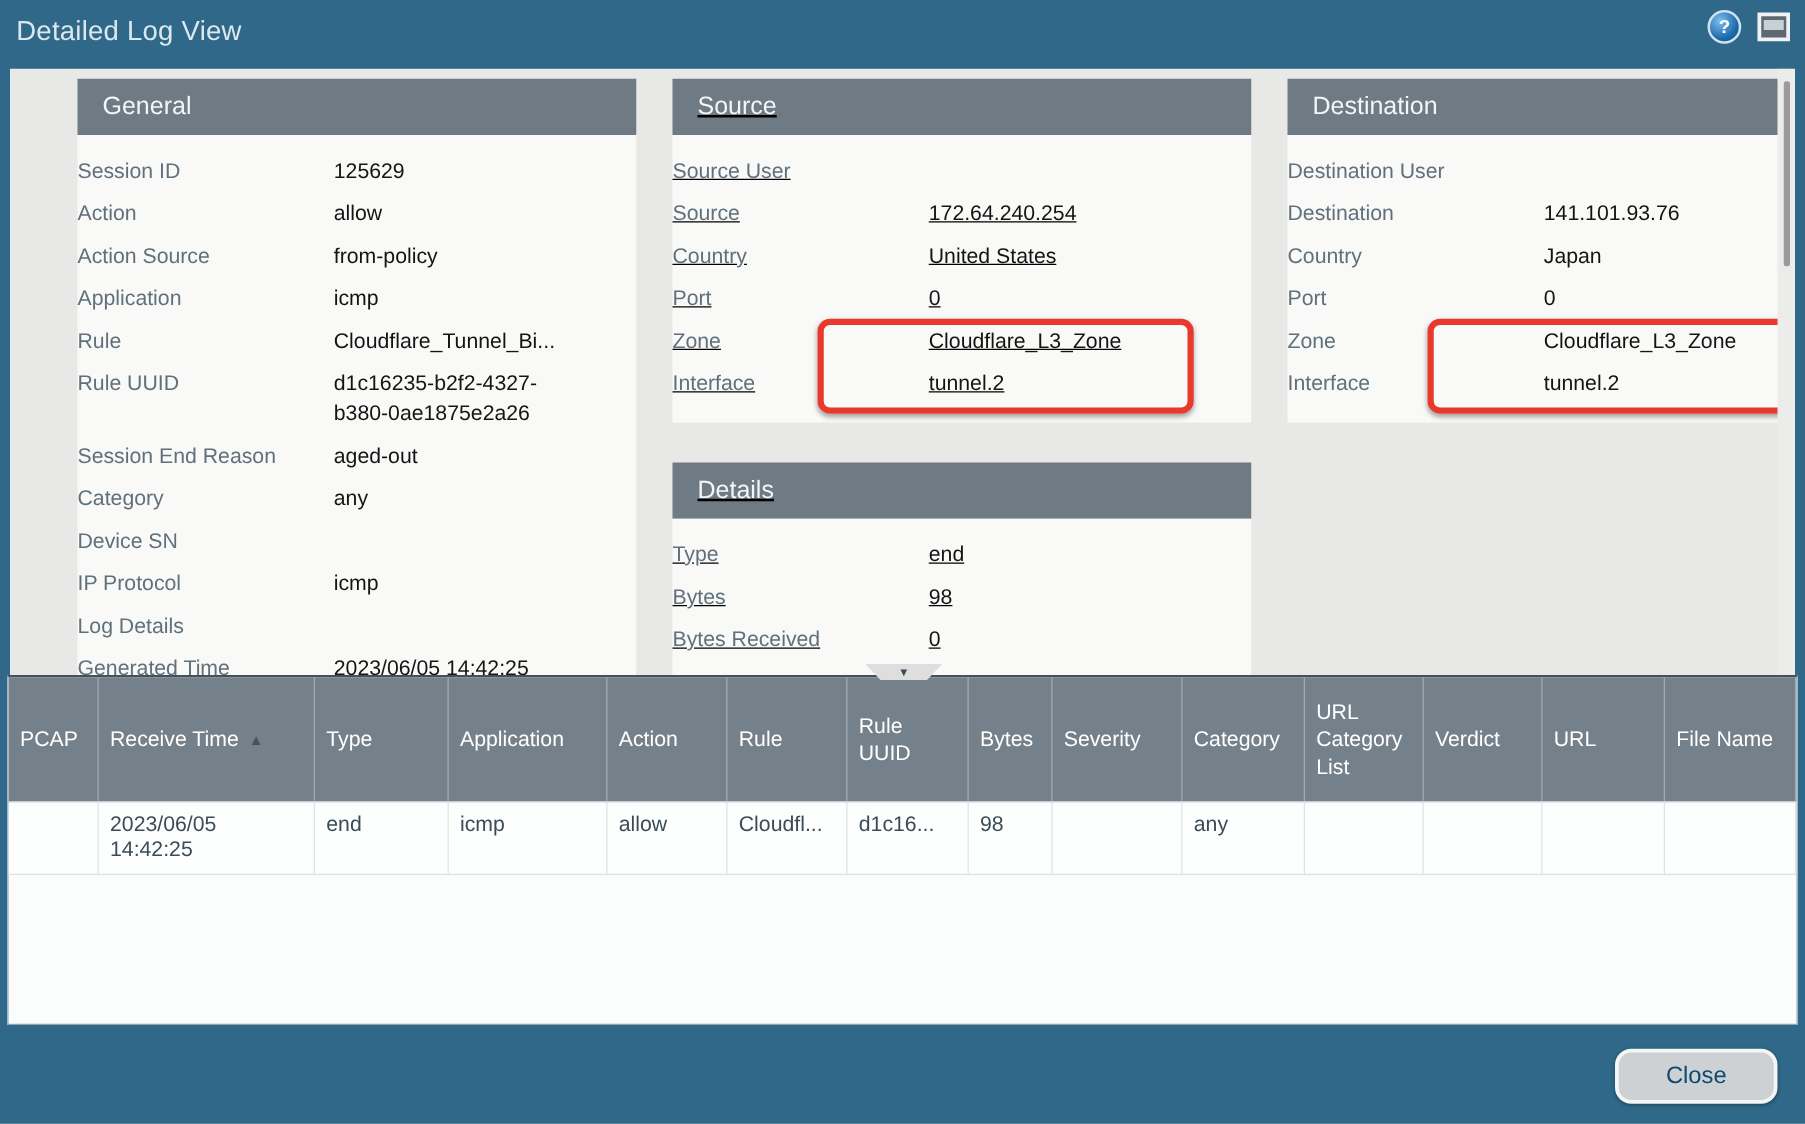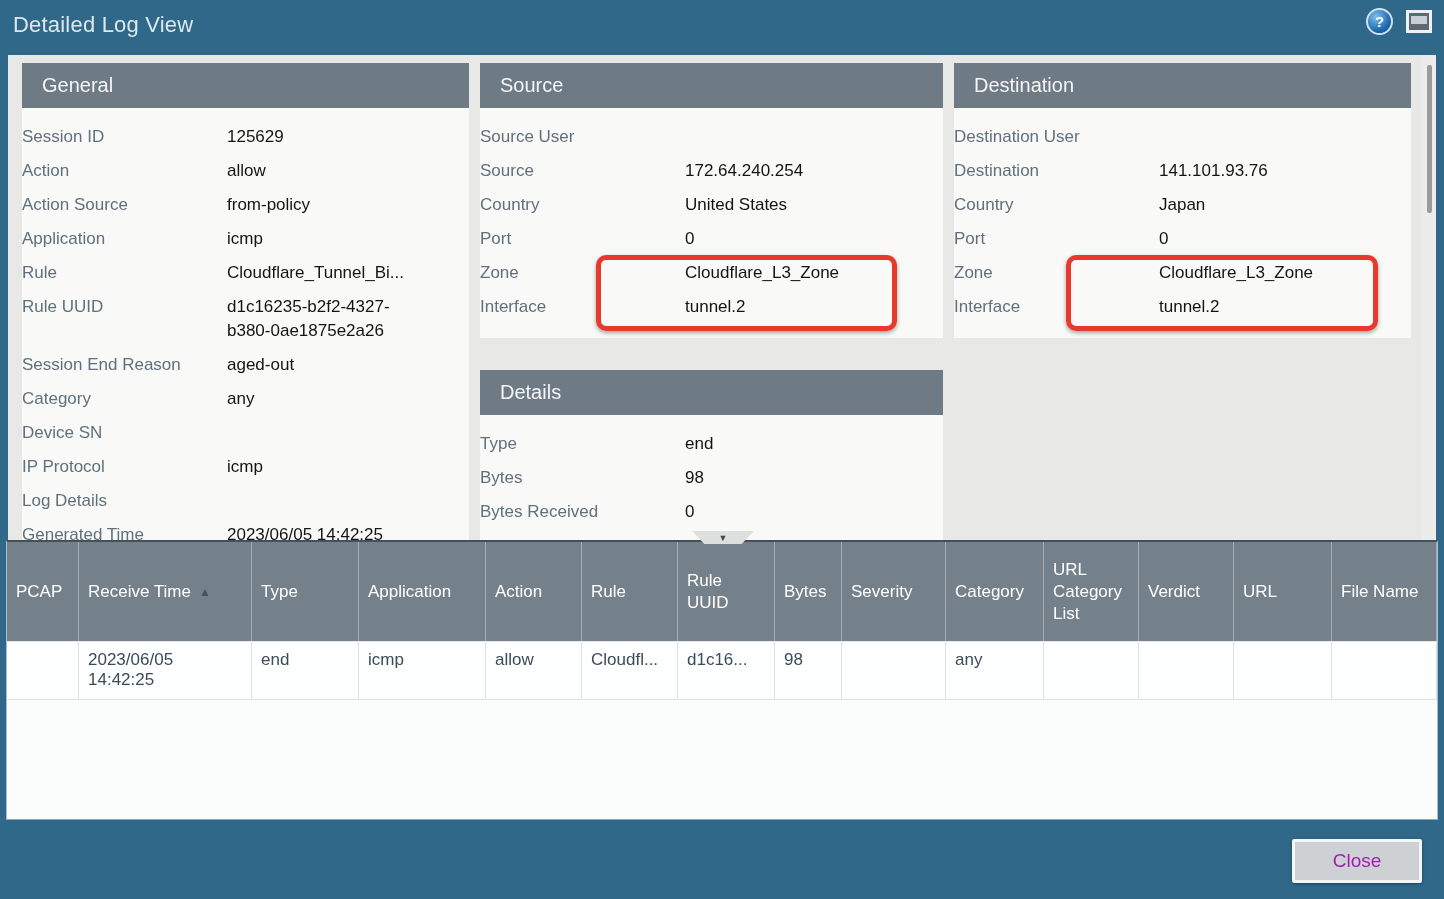--- a/index.html
+++ b/index.html
@@ -21,23 +21,23 @@
     display:flex; align-items:center; justify-content:center; cursor:pointer;
   }
   .win-btn { width:26px; height:23px; border:3px solid #eef2f4; background:#5d6872; padding:3px 2px; cursor:pointer; }
   .win-btn .inner { width:100%; height:8px; background:#c9d0d4; }
 
   
   .top-section {
     position:absolute; top:55px; left:8px; right:8px; height:485px;
     background:#e8e8e6; overflow:hidden;
   }
-  .cols { display:flex; padding:8px 0 0 14px; gap:11px; }
+  .cols { display:flex; padding:8px 0 0 14px; gap:29px;margin-left:40px; }
   .col-general { width:447px; flex:0 0 447px; }
-  .col-middle  { width:463px; flex:0 0 463px; }
+  .col-middle  { width:463px; flex:0 0 463px;text-decoration:underline; }
   .col-right   { width:457px; flex:0 0 457px; }
 
   .panel-header {
     height:45px; background:#6f7b84; color:#f3f5f6;
     font-size:20px; line-height:45px; padding-left:20px;
   }
   .panel-body { background:#f9f9f7; padding:12px 8px 14px 0; position:relative; }
   .kv-row { display:flex; padding:5px 0; min-height:34px; line-height:24px; }
   .kv-label { flex:0 0 205px; width:205px; text-align:left; padding-right:18px; color:#60707c; font-size:17px; }
   .kv-value { flex:1; min-width:0; color:#141414; font-size:17px; overflow-wrap:break-word; }
@@ -81,22 +81,22 @@
     border-right:1px solid #dfe3e5; overflow:hidden;
   }
   .c0{flex:0 0 72px}.c1{flex:0 0 173px}.c2{flex:0 0 107px}.c3{flex:0 0 127px}
   .c4{flex:0 0 96px}.c5{flex:0 0 96px}.c6{flex:0 0 97px}.c7{flex:0 0 67px}
   .c8{flex:0 0 104px}.c9{flex:0 0 98px}.c10{flex:0 0 95px}.c11{flex:0 0 95px}
   .c12{flex:0 0 98px}.c13{flex:1 1 auto}
 
   
   .close-btn {
     position:absolute; right:22px; bottom:16px; width:130px; height:44px;
-    background:#cdd1d4; border:3px solid #f3f5f6; border-radius:2px;
-    font-size:19px; color:#a21caf; font-family:inherit; cursor:pointer;
+    background:#cdd1d4; border:3px solid #f3f5f6; border-radius:13px;
+    font-size:19px; color:#0c4a6e; font-family:inherit; cursor:pointer;
     box-shadow:0 1px 3px rgba(0,0,0,.35);
   }
 </style>
 </head>
 <body>
 
 <div class="titlebar">
   <div class="title">Detailed Log View</div>
   <div class="tb-icons">
     <div class="help-btn">?</div>

